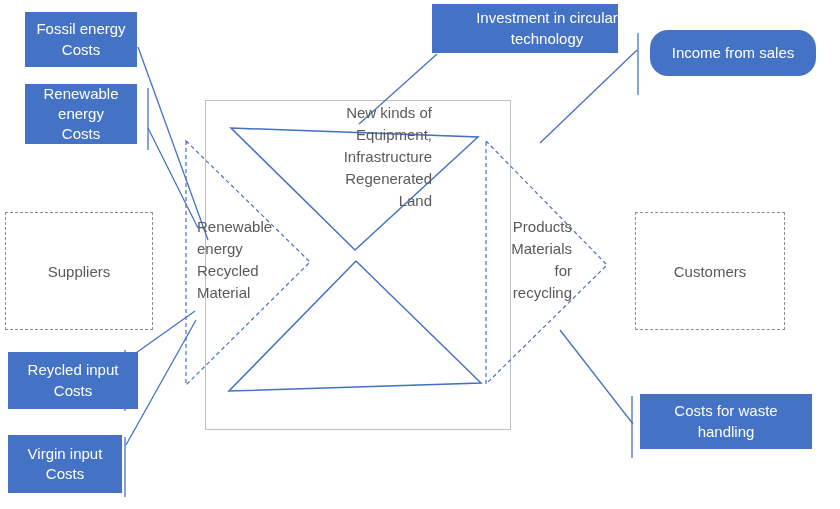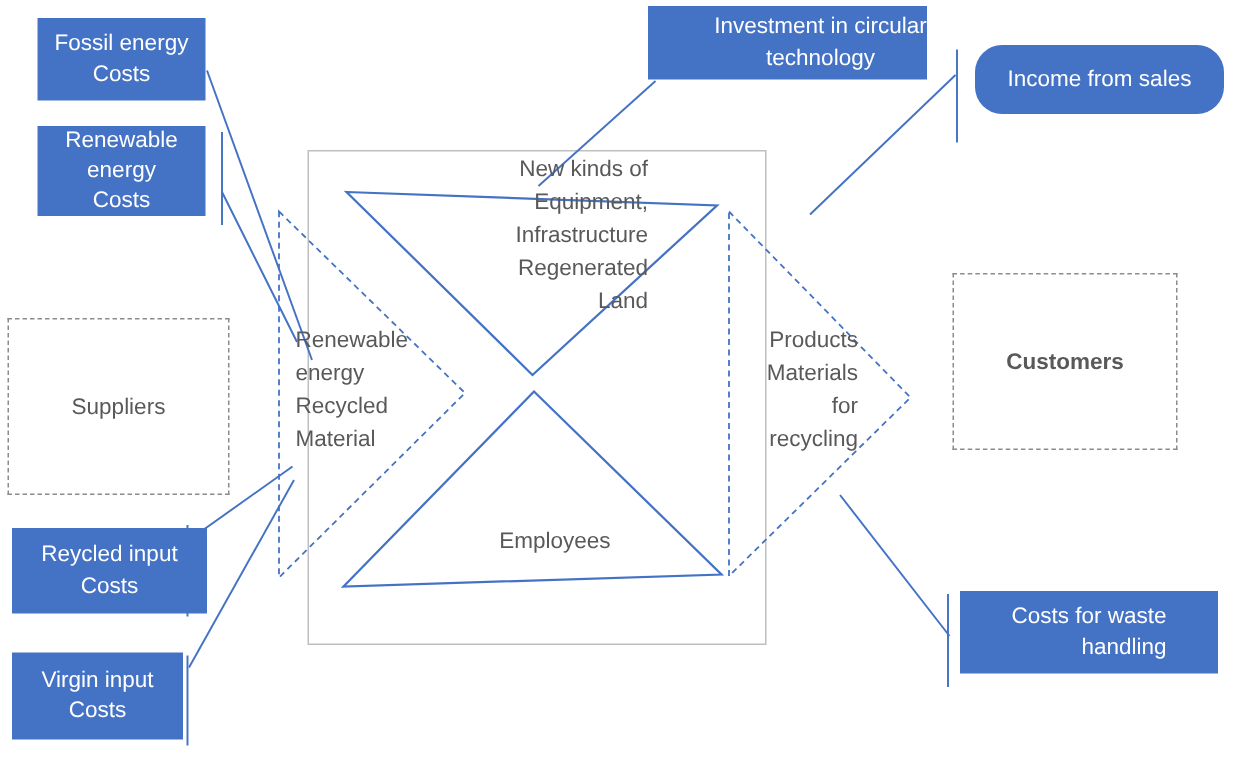--- a/index.html
+++ b/index.html
@@ -106,38 +106,37 @@
 technology</div>
 
   <div class="bluebox" style="left:650px; top:30px; width:166px; height:46px;border-radius:18px;">Income from sales</div>
 
   <div class="bluebox" style="left:8px; top:352px; width:130px; height:57px;">Reycled input
 Costs</div>
 
   <div class="bluebox" style="left:8px; top:435px; width:114px; height:58px;">Virgin input
 Costs</div>
 
-  <div class="bluebox" style="left:640px; top:394px; width:172px; height:55px;text-align:right;">Costs for waste
+  <div class="bluebox" style="left:640px; top:394px; width:172px; height:55px;">Costs for waste
 handling</div>
 
   <div class="dashedbox" style="left:5px; top:212px; width:148px; height:118px;">Suppliers</div>
 
-  <div class="dashedbox" style="left:635px; top:182px; width:150px; height:118px;font-weight:bold;">Customers</div>
+  <div class="dashedbox" style="left:635px; top:212px; width:150px; height:118px;">Customers</div>
 
   <div class="graytext t-center" style="left:280px; top:102px; width:152px;">New kinds of
 Equipment,
 Infrastructure
 Regenerated
 Land</div>
 
   <div class="graytext t-left" style="left:197px; top:216px; width:90px;">Renewable
 energy
 Recycled
 Material</div>
 
   <div class="graytext t-center" style="left:488px; top:216px; width:84px;">Products
 Materials
 for
 recycling</div>
 
-  <div class="graytext t-center" style="left:305px; top:350px; width:102px;">Employees</div>
 
 </div>
 
 </body></html>

